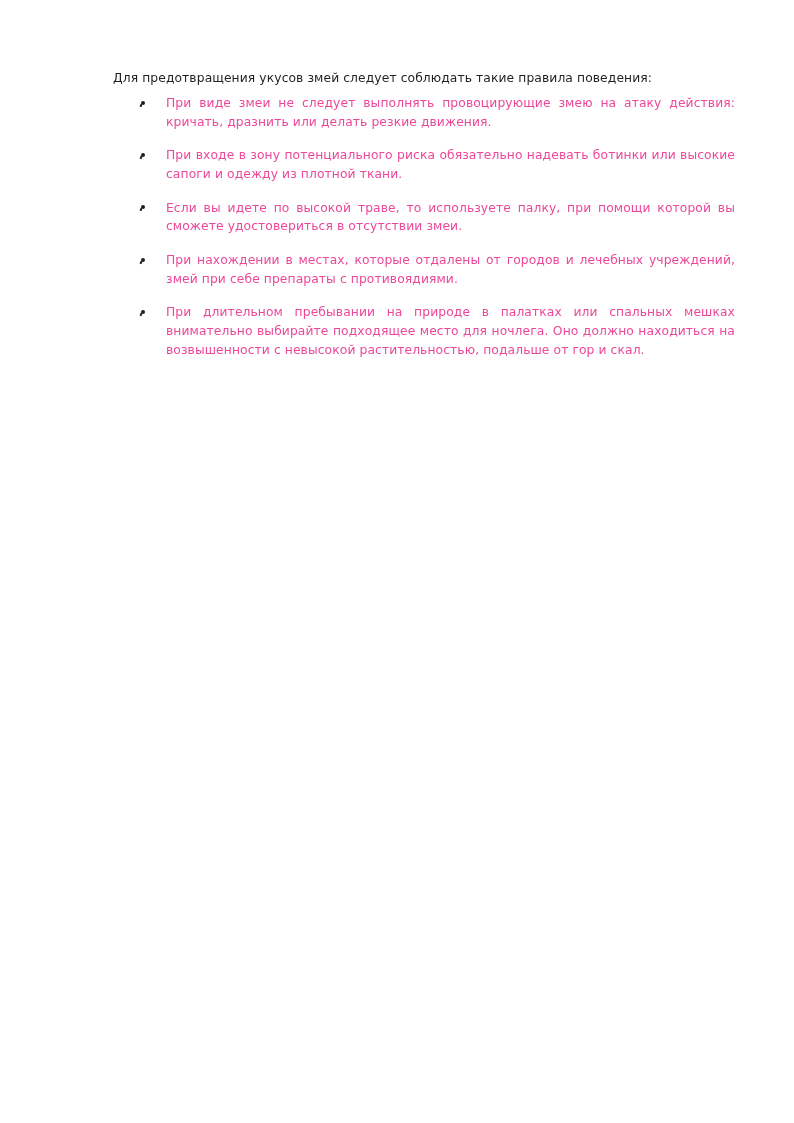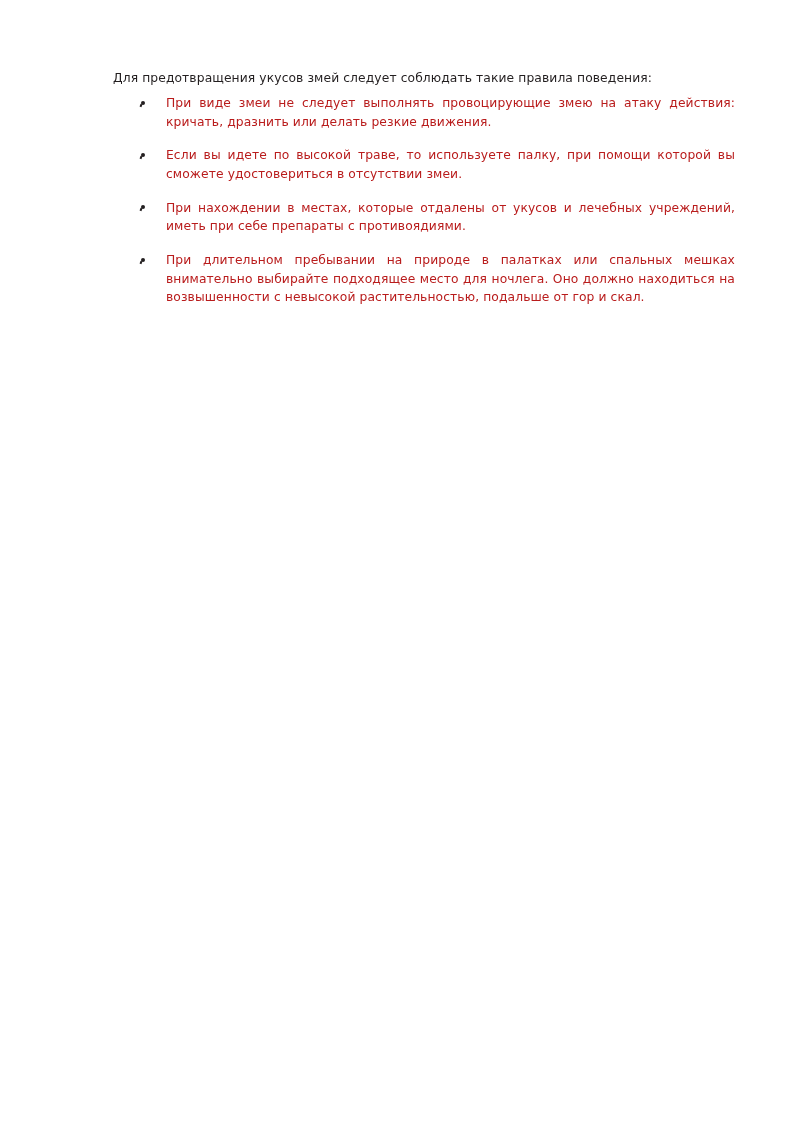--- a/index.html
+++ b/index.html
@@ -35,21 +35,21 @@
     list-style: none;
     margin: 0;
     padding: 0;
   }
   ul.rules > li {
     position: relative;
     padding-left: 53px;
     margin-bottom: 15px;
     font-size: 12.3px;
     line-height: 1.52;
-    color: #b91c1c;
+    color: #ec4899;
     text-align: justify;
     padding-right: 3px;
     letter-spacing: 0.1px;
   }
   ul.rules > li:last-child {
     margin-bottom: 0;
   }
   .bullet {
     position: absolute;
     left: 28px;
@@ -81,25 +81,29 @@
 
   <p class="intro">Для предотвращения укусов змей следует соблюдать такие правила поведения:</p>
 
   <ul class="rules">
     <li>
       <span class="bullet"></span>
       <span class="li-text">При виде змеи не следует выполнять провоцирующие змею на атаку действия: кричать, дразнить или делать резкие движения.</span>
     </li>
     <li>
       <span class="bullet"></span>
+      <span class="li-text">При входе в зону потенциального риска обязательно надевать ботинки или высокие сапоги и одежду из плотной ткани.</span>
+    </li>
+    <li>
+      <span class="bullet"></span>
       <span class="li-text">Если вы идете по высокой траве, то используете палку, при помощи которой вы сможете удостовериться в отсутствии змеи.</span>
     </li>
     <li>
       <span class="bullet"></span>
-      <span class="li-text">При нахождении в местах, которые отдалены от укусов и лечебных учреждений, иметь при себе препараты с противоядиями.</span>
+      <span class="li-text">При нахождении в местах, которые отдалены от городов и лечебных учреждений, змей при себе препараты с противоядиями.</span>
     </li>
     <li>
       <span class="bullet"></span>
       <span class="li-text">При длительном пребывании на природе в палатках или спальных мешках внимательно выбирайте подходящее место для ночлега. Оно должно находиться на возвышенности с невысокой растительностью, подальше от гор и скал.</span>
     </li>
   </ul>
 
 </div>
 
 </body></html>

